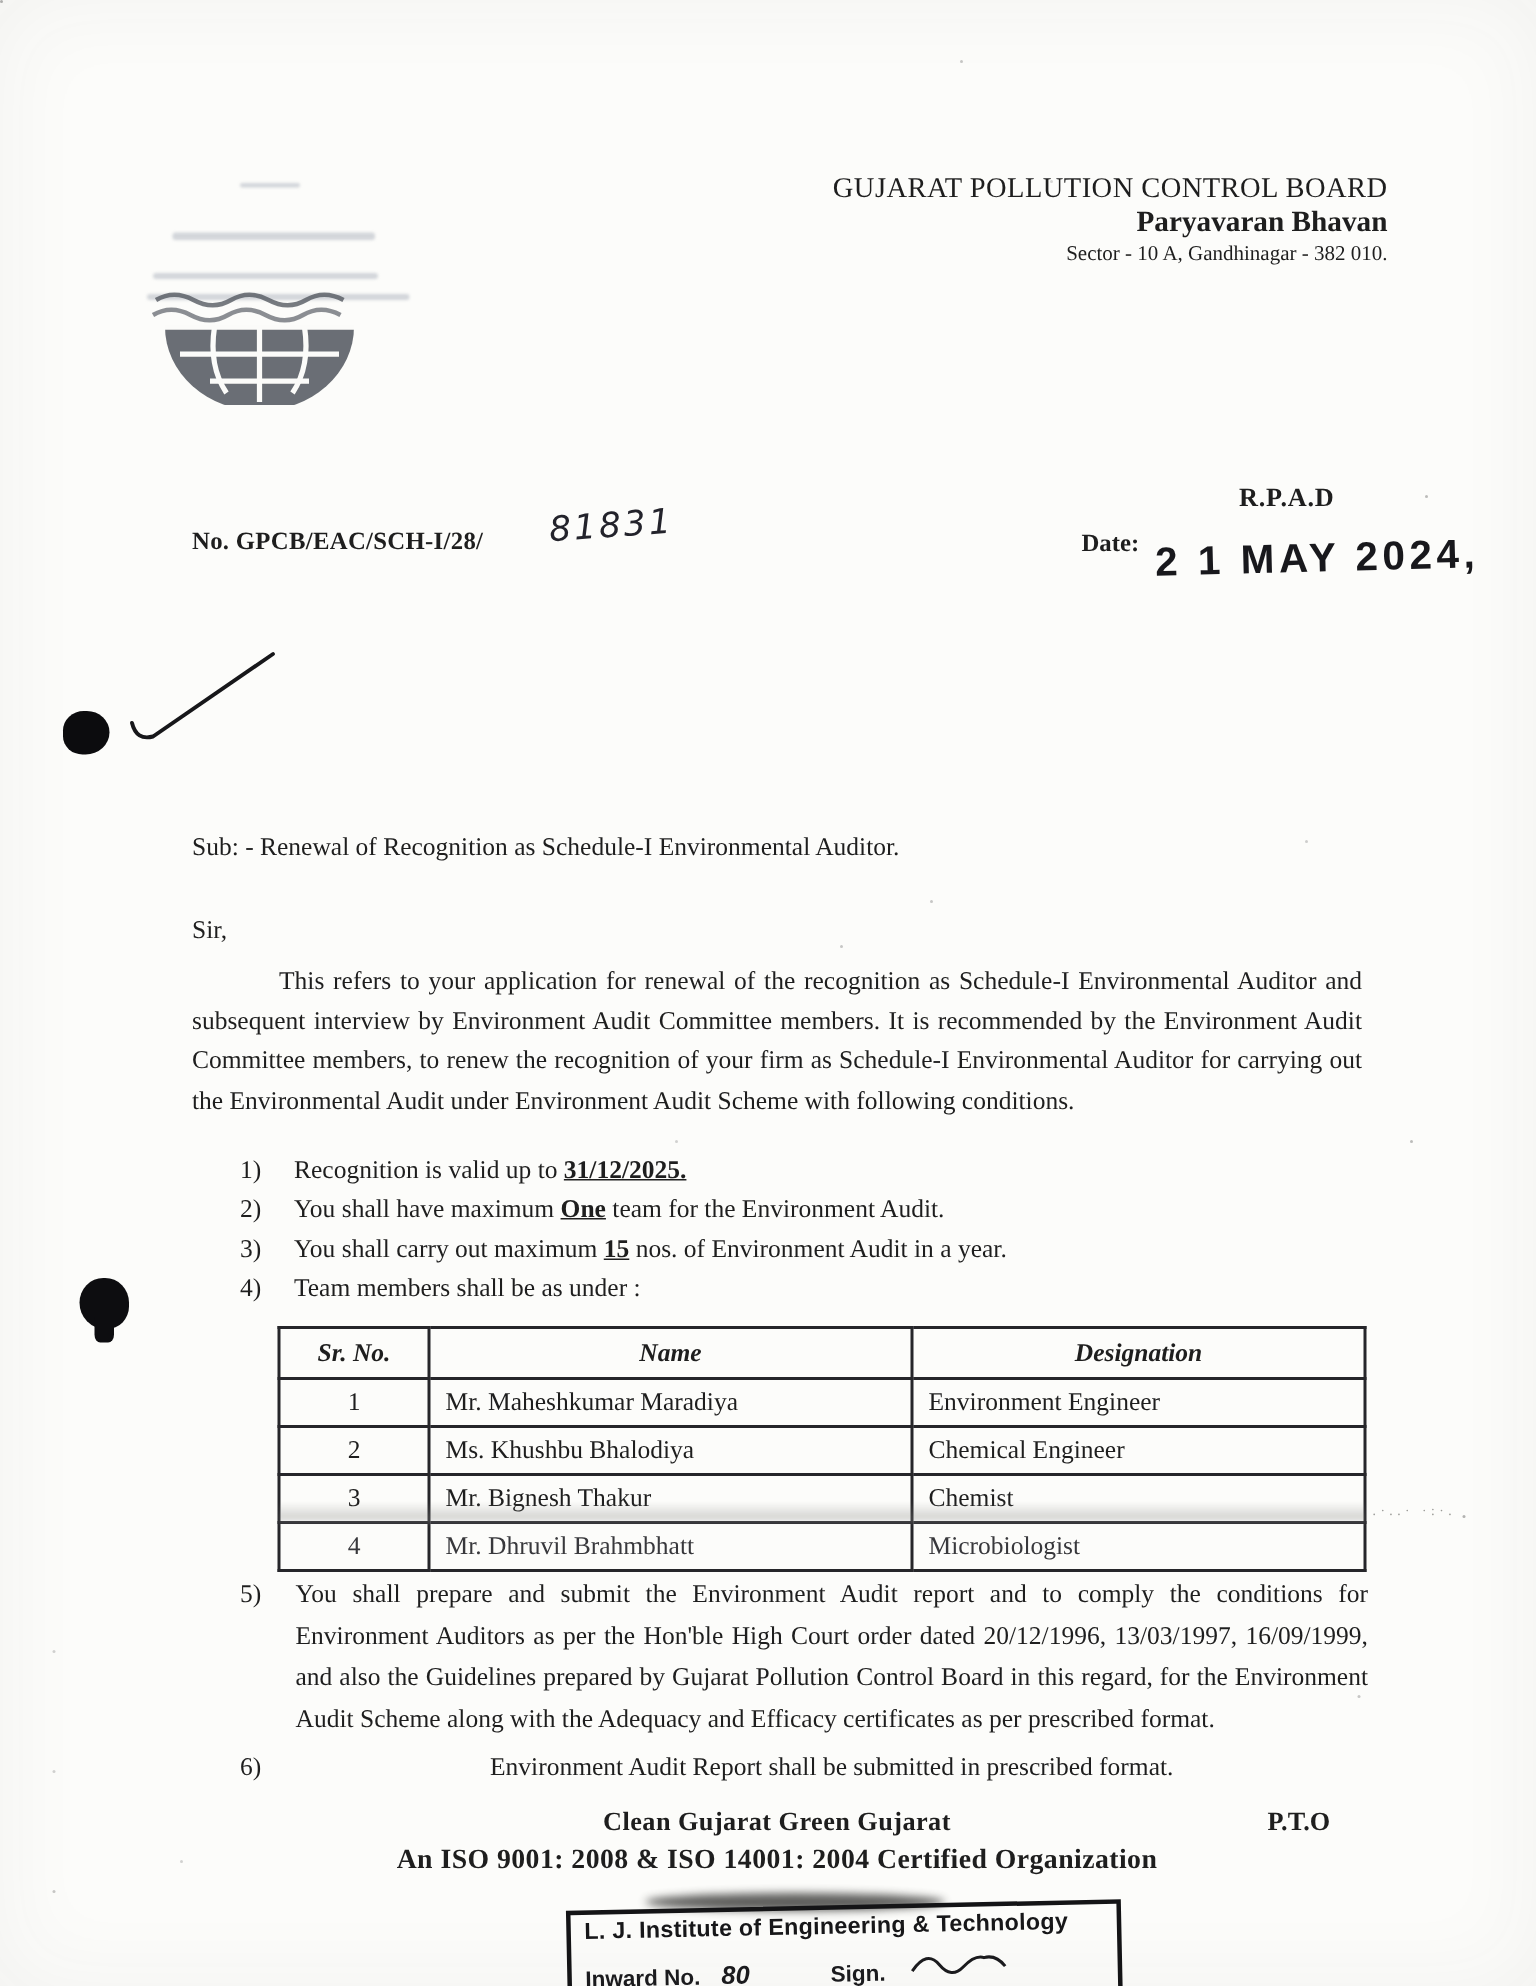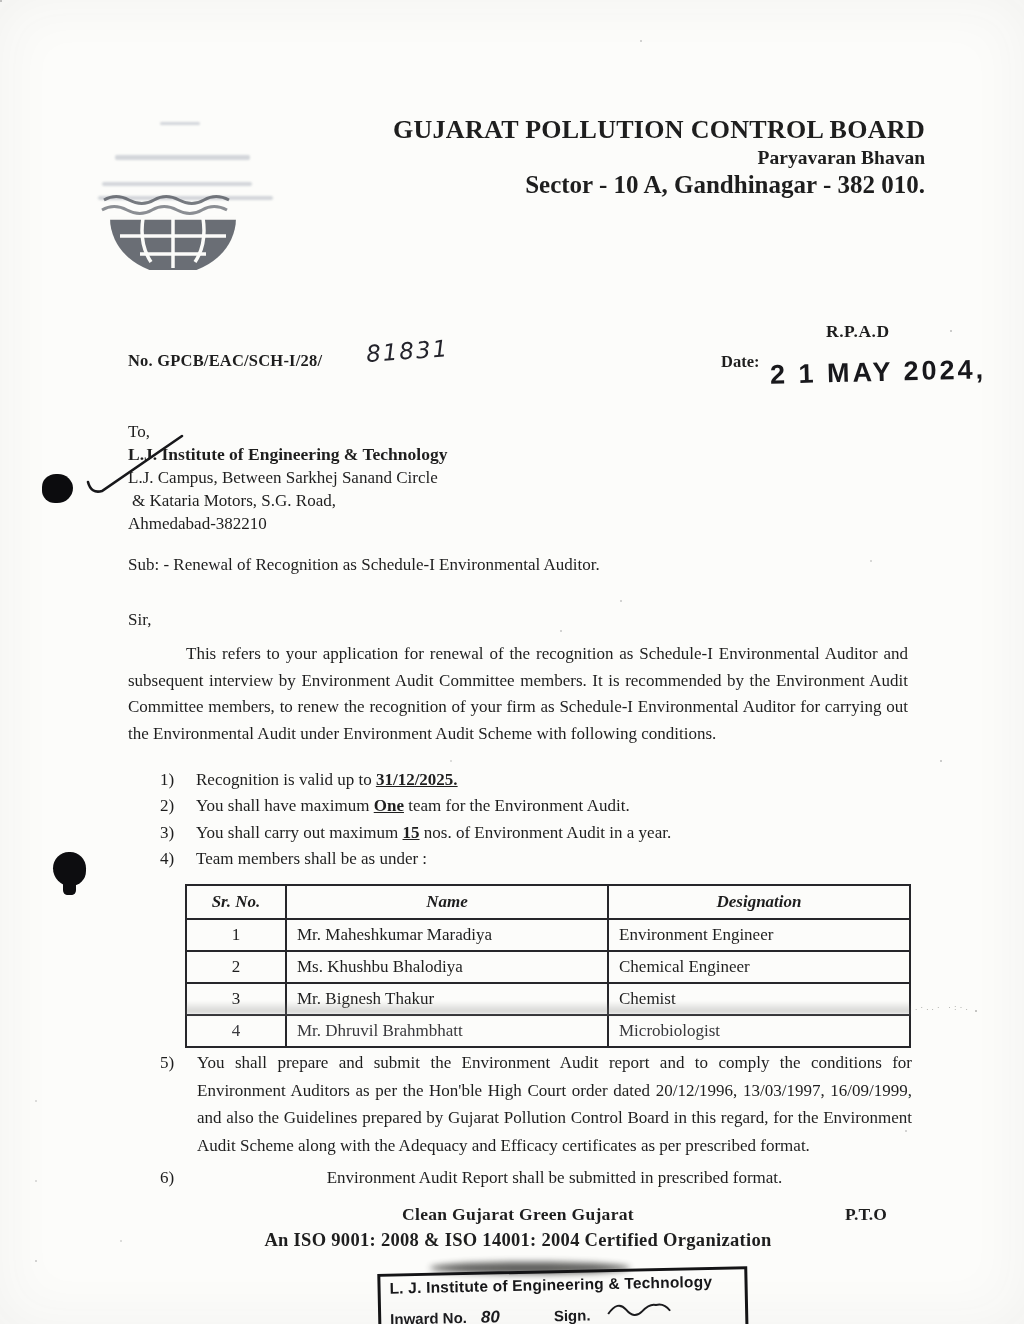--- a/index.html
+++ b/index.html
@@ -5,23 +5,23 @@
   html,body{margin:0;padding:0;background:#e8e8e6;}
   .page{
     position:relative;width:1024px;height:1324px;margin:0 auto;
     background:#fcfcfa;overflow:hidden;
     font-family:"Liberation Serif", serif;color:#1e1e1e;
     box-shadow:inset 0 0 60px rgba(60,60,55,0.05);
   }
   .abs{position:absolute;}
   
   .hdr{right:99px;top:114px;text-align:right;line-height:1.22;}
-  .hdr .org{font-size:26px;font-weight:bold;letter-spacing:.3px;}
+  .hdr .org{font-size:19px;font-weight:normal;letter-spacing:.3px;}
   .hdr .bld{font-size:19.5px;font-weight:bold;}
-  .hdr .sec{font-size:25px;font-weight:bold;}
+  .hdr .sec{font-size:14px;font-weight:normal;}
   .hdr .cell{font-size:17.5px;font-weight:bold;text-decoration:underline;}
   .rpad{left:826px;top:273px;font-size:17.5px;font-weight:bold;letter-spacing:.5px;margin-top:48px;}
   
   .refno{left:128px;top:351px;font-size:16.5px;font-weight:bold;letter-spacing:.2px;}
   .hand{left:366px;top:338px;font-size:23px;font-style:italic;transform:rotate(-4deg);
         font-family:"DejaVu Sans", sans-serif;color:#23232b;letter-spacing:2px;}
   .datelbl{left:721px;top:352px;font-size:16.5px;font-weight:bold;}
   .datestamp{left:770px;top:357px;font-size:27px;font-weight:bold;
         font-family:"Liberation Sans", sans-serif;letter-spacing:3px;
         transform:rotate(-1.5deg);color:#18181c;}
@@ -121,27 +121,20 @@
   <div class="abs hand">81831</div>
   <div class="abs datelbl">Date:</div>
   <div class="abs datestamp">2 1 MAY 2024,</div>
 
   <div class="abs dot1"></div>
   <div class="abs blob2"></div>
   <svg class="abs check" width="110" height="75" viewBox="0 0 110 75">
     <path d="M10 56 q3 12 14 9 L104 10" stroke="#17171a" stroke-width="2.6" fill="none" stroke-linecap="round"></path>
   </svg>
 
-  <div class="abs to">
-    <div>To,</div>
-    <div class="nm">L.J. Institute of Engineering &amp; Technology</div>
-    <div>L.J. Campus, Between Sarkhej Sanand Circle</div>
-    <div style="padding-left:4px;">&amp; Kataria Motors, S.G. Road,</div>
-    <div>Ahmedabad-382210</div>
-  </div>
 
   <div class="abs subj">Sub: - Renewal of Recognition as Schedule-I Environmental Auditor.</div>
   <div class="abs sir">Sir,</div>
 
   <div class="abs para">This refers to your application for renewal of the recognition as Schedule-I Environmental Auditor and subsequent interview by Environment Audit Committee members. It is recommended by the Environment Audit Committee members, to renew the recognition of your firm as Schedule-I Environmental Auditor for carrying out the Environmental Audit under Environment Audit Scheme with following conditions.</div>
 
   <div class="abs conds">
     <div class="cond">
       <span class="n">1)</span>
       <span><span>Recognition is valid up to </span><span class="ulb">31/12/2025.</span><span></span></span>

